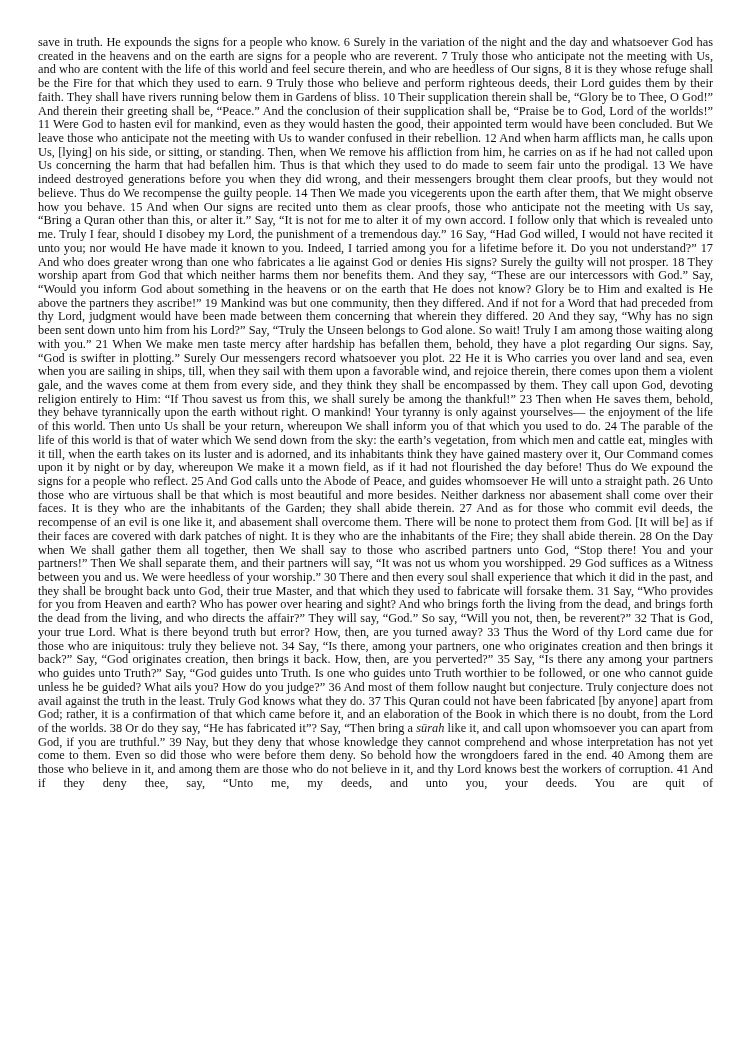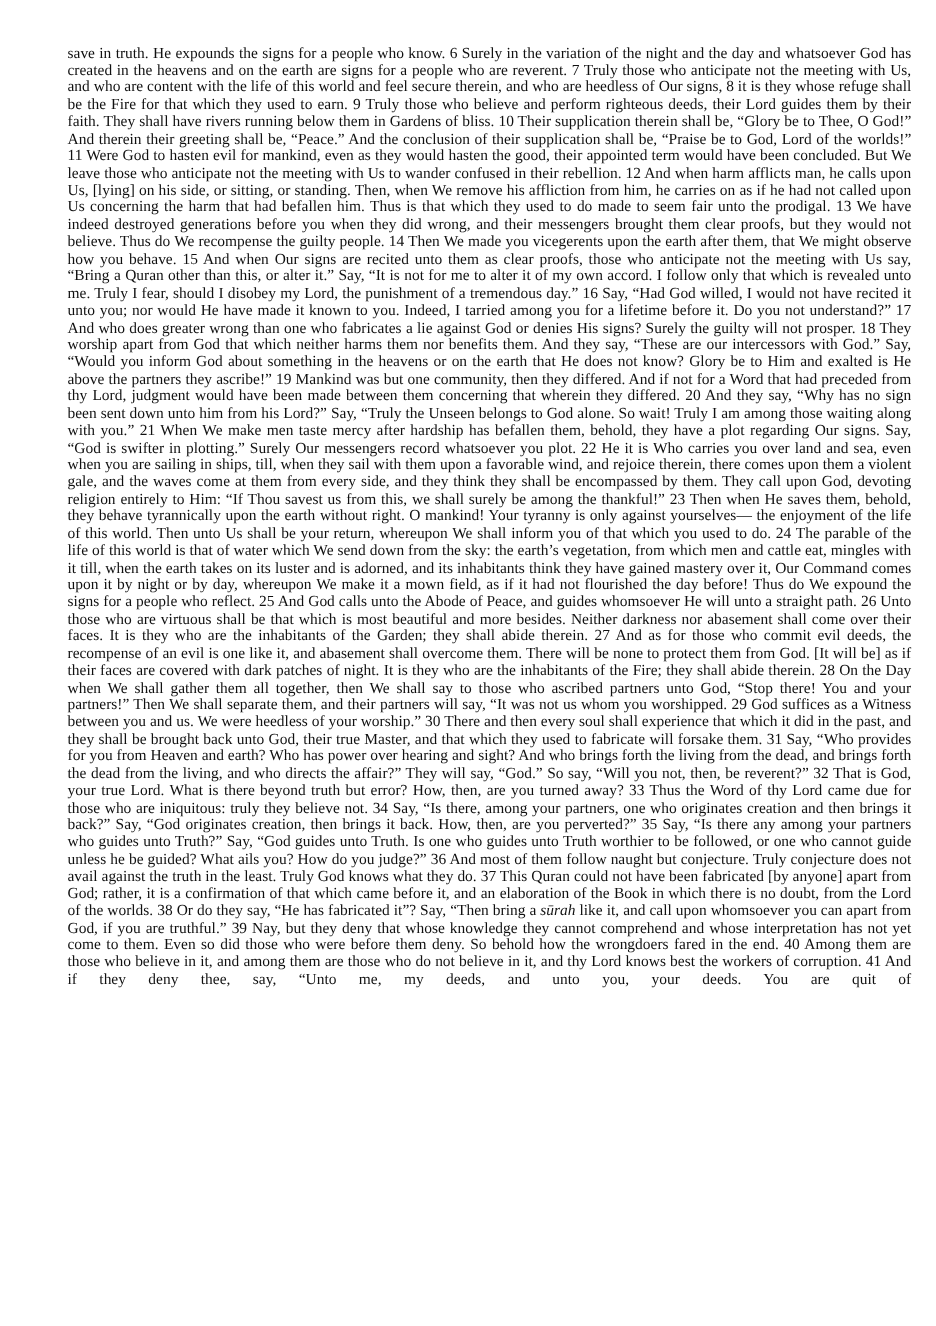--- a/index.html
+++ b/index.html
@@ -17,21 +17,21 @@
   }
   #page {
     position: relative;
     width: 749px;
     height: 1061px;
     background: #ffffff;
     box-sizing: border-box;
   }
   #text-block {
     position: absolute;
-    left: 54px;
+    left: 38px;
     top: 36px;
     width: 675px;
     text-align: justify;
     text-justify: inter-word;
     font-size: 12.35px;
     line-height: 13.72px;
     letter-spacing: 0.01px;
     word-spacing: 0.02px;
     color: #101010;
     -webkit-font-smoothing: antialiased;

